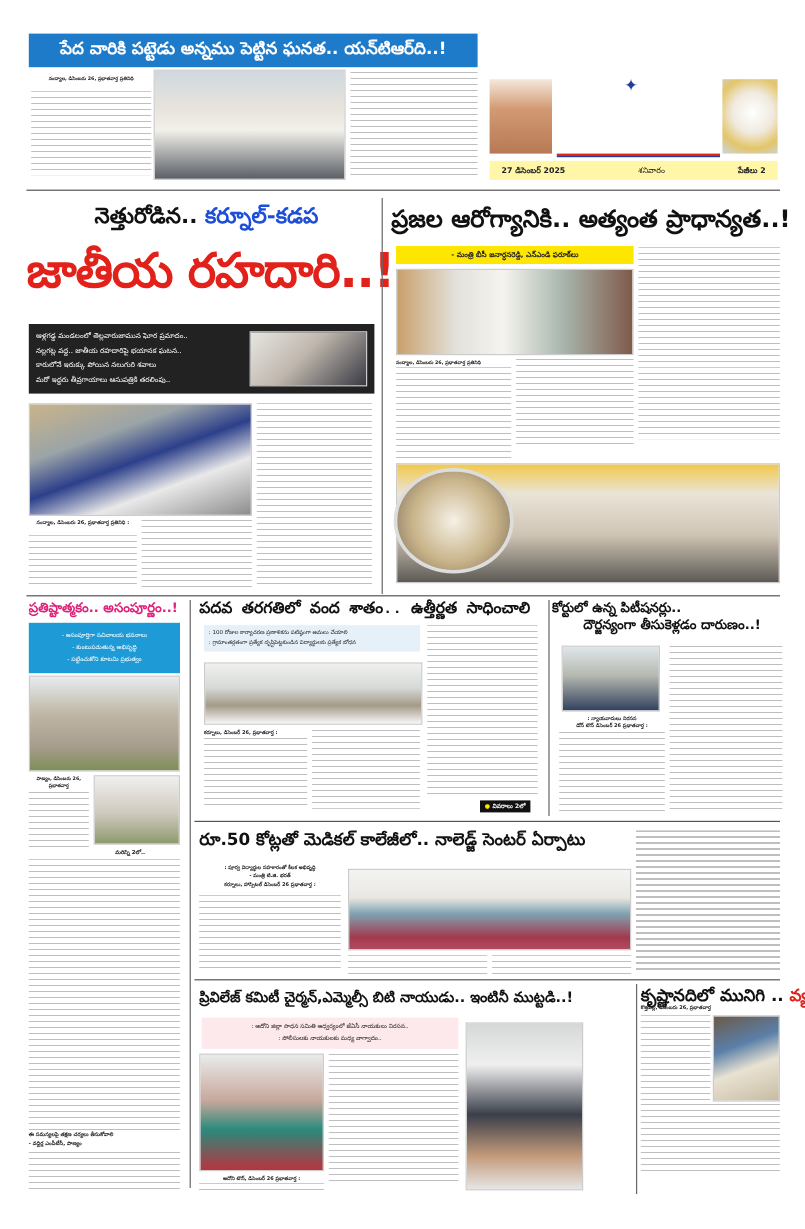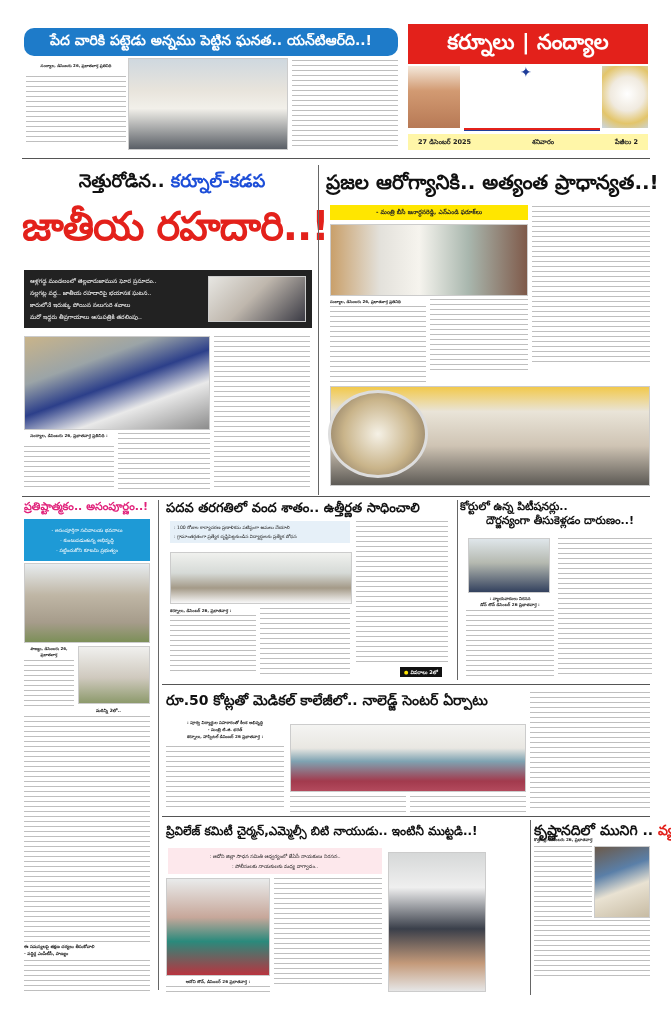--- a/index.html
+++ b/index.html
@@ -8,40 +8,37 @@
   .abs { position: absolute; }
   .dateline { font-size: 4.6px; font-weight: bold; color: #222; text-align: center; line-height: 6px; }
   .photo { background: linear-gradient(135deg, #b9a68f 0%, #8a9aa8 40%, #d9cdbb 70%, #6f7b86 100%); border: 1px solid #ccc; }
   .rule-h { background: #555; height: 1px; }
   .rule-v { background: #666; width: 1px; }
   .fake-lines { background-image: repeating-linear-gradient(to bottom, #8a8a8a 0px, #8a8a8a 1px, transparent 1px, transparent 5px); opacity: 0.55; }
 </style>
 </head>
 <body>
 
-<div class="abs" style="left:24px; top:28px; width:374px; height:28px; background:#1e7bc9; display:flex; align-items:center; justify-content:center;border-radius:10px;">
+<div class="abs" style="left:24px; top:28px; width:374px; height:28px; background:#1e7bc9; display:flex; align-items:center; justify-content:center;">
   <span style="color:#fff; font-size:14px; font-weight:bold; white-space:nowrap;">పేద వారికి పట్టెడు అన్నము పెట్టిన ఘనత.. యన్‌టిఆర్‌ది..!</span>
 </div>
 <div class="abs dateline" style="left:26px; top:63px; width:100px; font-size:4px;">నంద్యాల, డిసెంబరు 26, ప్రభాతవార్త ప్రతినిధి</div>
 <div class="abs fake-lines" style="left:26px; top:76px; width:100px; height:70px;"></div>
 <div class="abs photo" style="left:128px; top:58px; width:160px; height:92px; background:linear-gradient(180deg,#cfd8df 0%,#e8e4dc 35%,#f2f0ea 55%,#5a5f66 100%);"></div>
 <div class="abs fake-lines" style="left:292px; top:60px; width:106px; height:88px;"></div>
 
 <div class="abs" style="left:408px; top:24px; width:240px; height:128px;">
-  <div style="position:absolute; left:0; top:0; width:240px; height:40px; background:#e3211b; display:flex; align-items:center; justify-content:center;">
-    <span style="color:#fff; font-size:21px; font-weight:bold; white-space:nowrap;">కర్నూలు | నంద్యాల</span>
-  </div>
   <div style="position:absolute; left:0; top:42px; width:52px; height:62px; background:linear-gradient(180deg,#f4e9dc 0%,#d29a72 40%,#b77955 100%);"></div>
   <div style="position:absolute; left:194px; top:42px; width:46px; height:62px; background:radial-gradient(circle at 55% 45%,#ffffff 0%,#f0eadf 40%,#e3c56a 70%,#c9d6e6 100%);"></div>
   <div style="position:absolute; left:112px; top:40px; font-size:14px; color:#1f3d9a;">✦</div>
   <div style="position:absolute; left:56px; top:104px; width:136px; height:2px; background:#e3211b;"></div>
   <div style="position:absolute; left:56px; top:106px; width:136px; height:1px; background:#1f3d9a;"></div>
   <div style="position:absolute; left:0; top:110px; width:240px; height:16px; background:#fff6a8; display:flex; align-items:center; justify-content:space-between; padding:0 10px;">
     <span style="font-size:6.5px; font-weight:bold; color:#222;text-align:right;">27 డిసెంబర్ 2025</span>
-    <span style="font-size:6.5px; font-weight:bold; color:#222;">శనివారం</span>
+    <span style="font-size:6.5px; font-weight:normal; color:#222;">శనివారం</span>
     <span style="font-size:6.5px; font-weight:bold; color:#222;">పేజీలు 2</span>
   </div>
 </div>
 
 <div class="abs rule-h" style="left:22px; top:158px; width:628px;"></div>
 
 <div class="abs" style="left:22px; top:170px; width:300px; text-align:center; font-size:18px; font-weight:bold; white-space:nowrap;">
   <span style="color:#111;">నెత్తురోడిన..</span>
   <span style="color:#1d4ed8;">కర్నూల్-కడప</span>
 </div>
@@ -89,21 +86,21 @@
 <div class="abs fake-lines" style="left:24px; top:660px; width:50px; height:50px;"></div>
 <div class="abs photo" style="left:78px; top:646px; width:72px; height:58px; background:linear-gradient(180deg,#f0f0ee 0%,#cfc9be 55%,#8d9a6c 100%);"></div>
 <div class="abs" style="left:96px; top:708px; font-size:4.5px; font-weight:bold; color:#111;">మరిన్ని 2లో..</div>
 <div class="abs fake-lines" style="left:24px; top:716px; width:126px; height:228px;"></div>
 <div class="abs dateline" style="left:24px; top:944px; width:126px; text-align:left; font-size:4.4px;">ఈ సమస్యలపై తక్షణ చర్యలు తీసుకోవాలి</div>
 <div class="abs dateline" style="left:24px; top:951px; width:126px; text-align:left; font-size:4.4px;">- వద్దిర్ల ఎంపీటీసీ, పాణ్యం</div>
 <div class="abs fake-lines" style="left:24px; top:960px; width:126px; height:34px;"></div>
 
 <div class="abs rule-v" style="left:158px; top:500px; height:490px;"></div>
 
-<div class="abs" style="left:166px; top:500px; width:290px; font-size:13px; font-weight:bold; color:#111; white-space:nowrap;">పదవ తరగతిలో వంద శాతం.. ఉత్తీర్ణత సాధించాలి</div>
+<div class="abs" style="left:166px; top:500px; width:290px; font-size:13px; font-weight:bold; color:#111; white-space:nowrap;font-family:Liberation Mono, monospace;">పదవ తరగతిలో వంద శాతం.. ఉత్తీర్ణత సాధించాలి</div>
 <div class="abs" style="left:170px; top:521px; width:180px; height:22px; background:#e6f0f8; padding:2px 4px;">
   <div style="font-size:4.6px; line-height:9px; color:#222; white-space:nowrap;">: 100 రోజుల కార్యాచరణ ప్రణాళికను పటిష్ఠంగా అమలు చేయాలి</div>
   <div style="font-size:4.6px; line-height:9px; color:#222; white-space:nowrap;">: గ్రామాంతర్గతంగా ప్రత్యేక దృష్టిపెట్టకుండిన విద్యార్థులకు ప్రత్యేక బోధన</div>
 </div>
 <div class="abs photo" style="left:170px; top:552px; width:182px; height:52px; background:linear-gradient(180deg,#f0f1ee 0%,#d6dad7 40%,#a49a88 70%,#f8f8f8 100%);"></div>
 <div class="abs dateline" style="left:170px; top:608px; width:86px; font-size:4.2px; text-align:left;">కర్నూలు, డిసెంబర్ 26, ప్రభాతవార్త :</div>
 <div class="abs fake-lines" style="left:170px; top:615px; width:86px; height:58px;"></div>
 <div class="abs fake-lines" style="left:260px; top:608px; width:90px; height:66px;"></div>
 <div class="abs fake-lines" style="left:356px; top:521px; width:92px; height:142px;"></div>
 <div class="abs" style="left:400px; top:667px; height:10px; background:#111; padding:0 4px; display:flex; align-items:center; gap:2px;">

